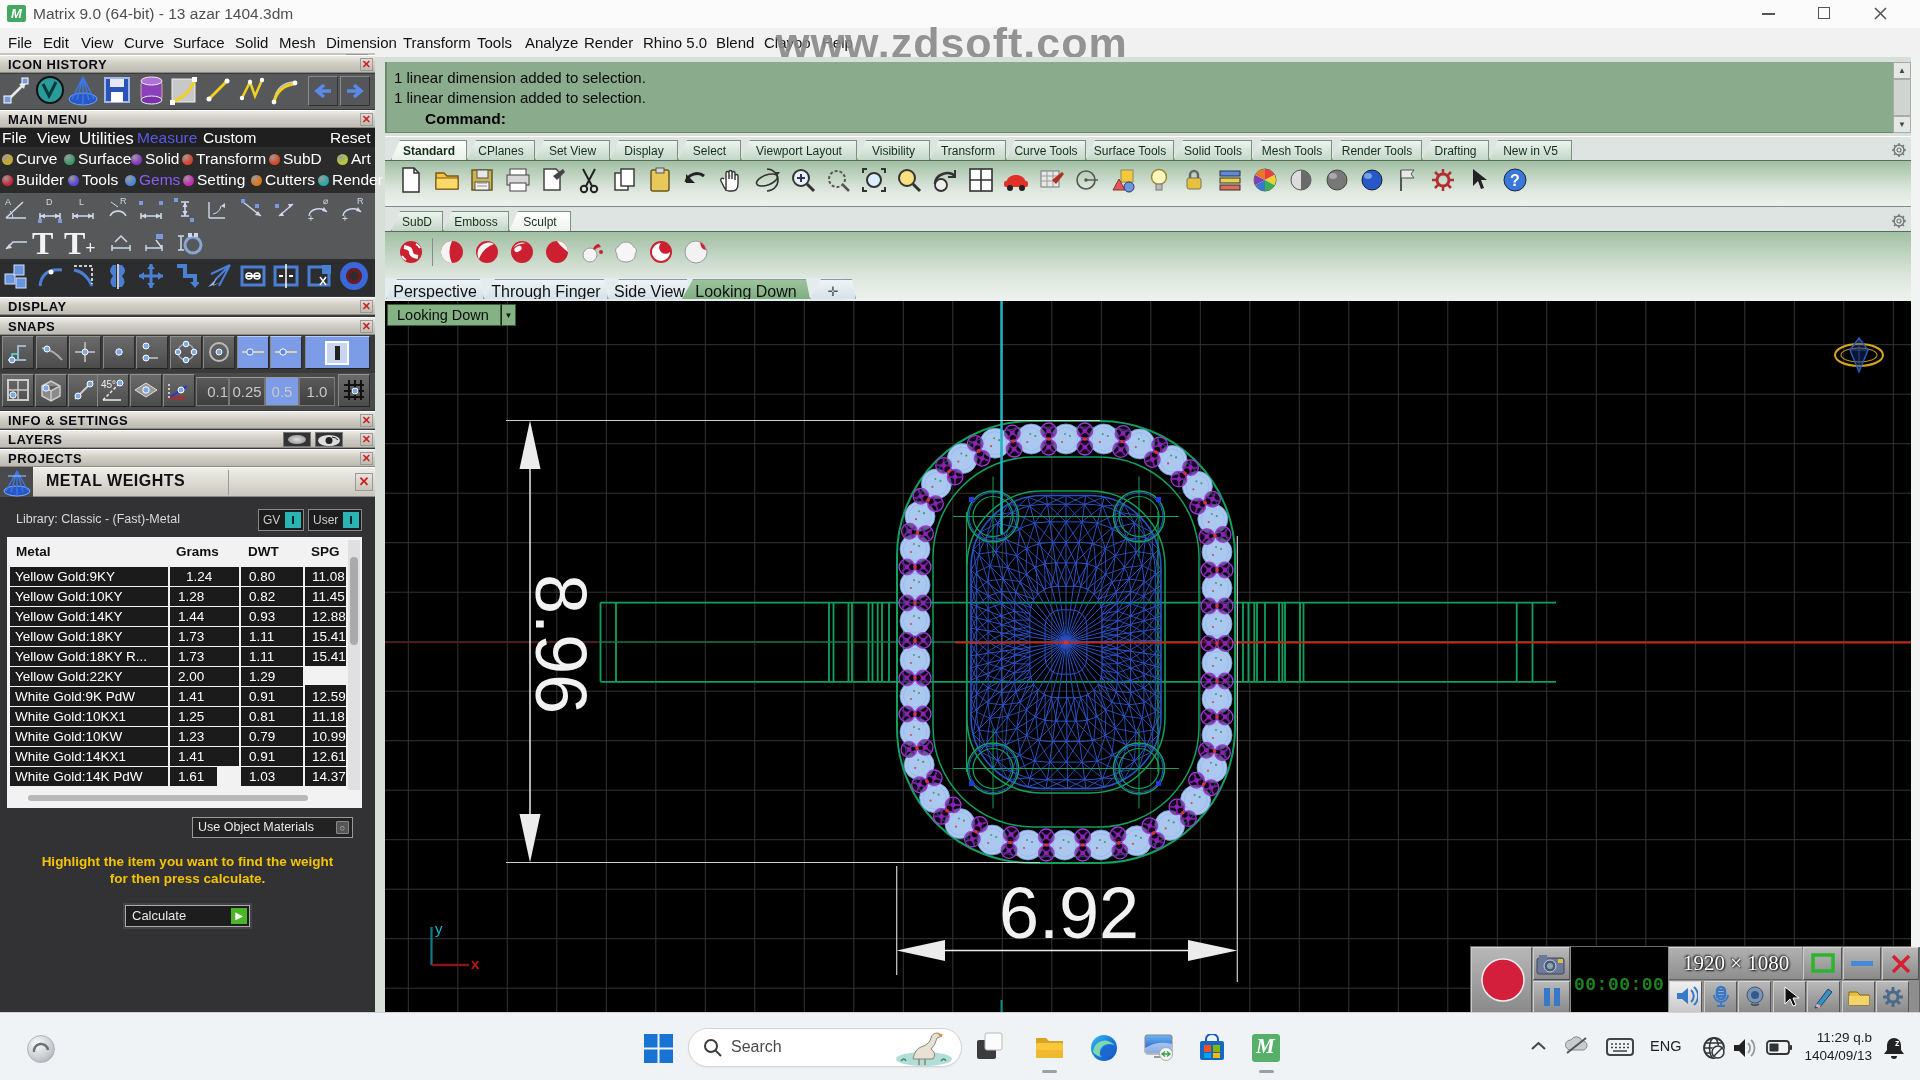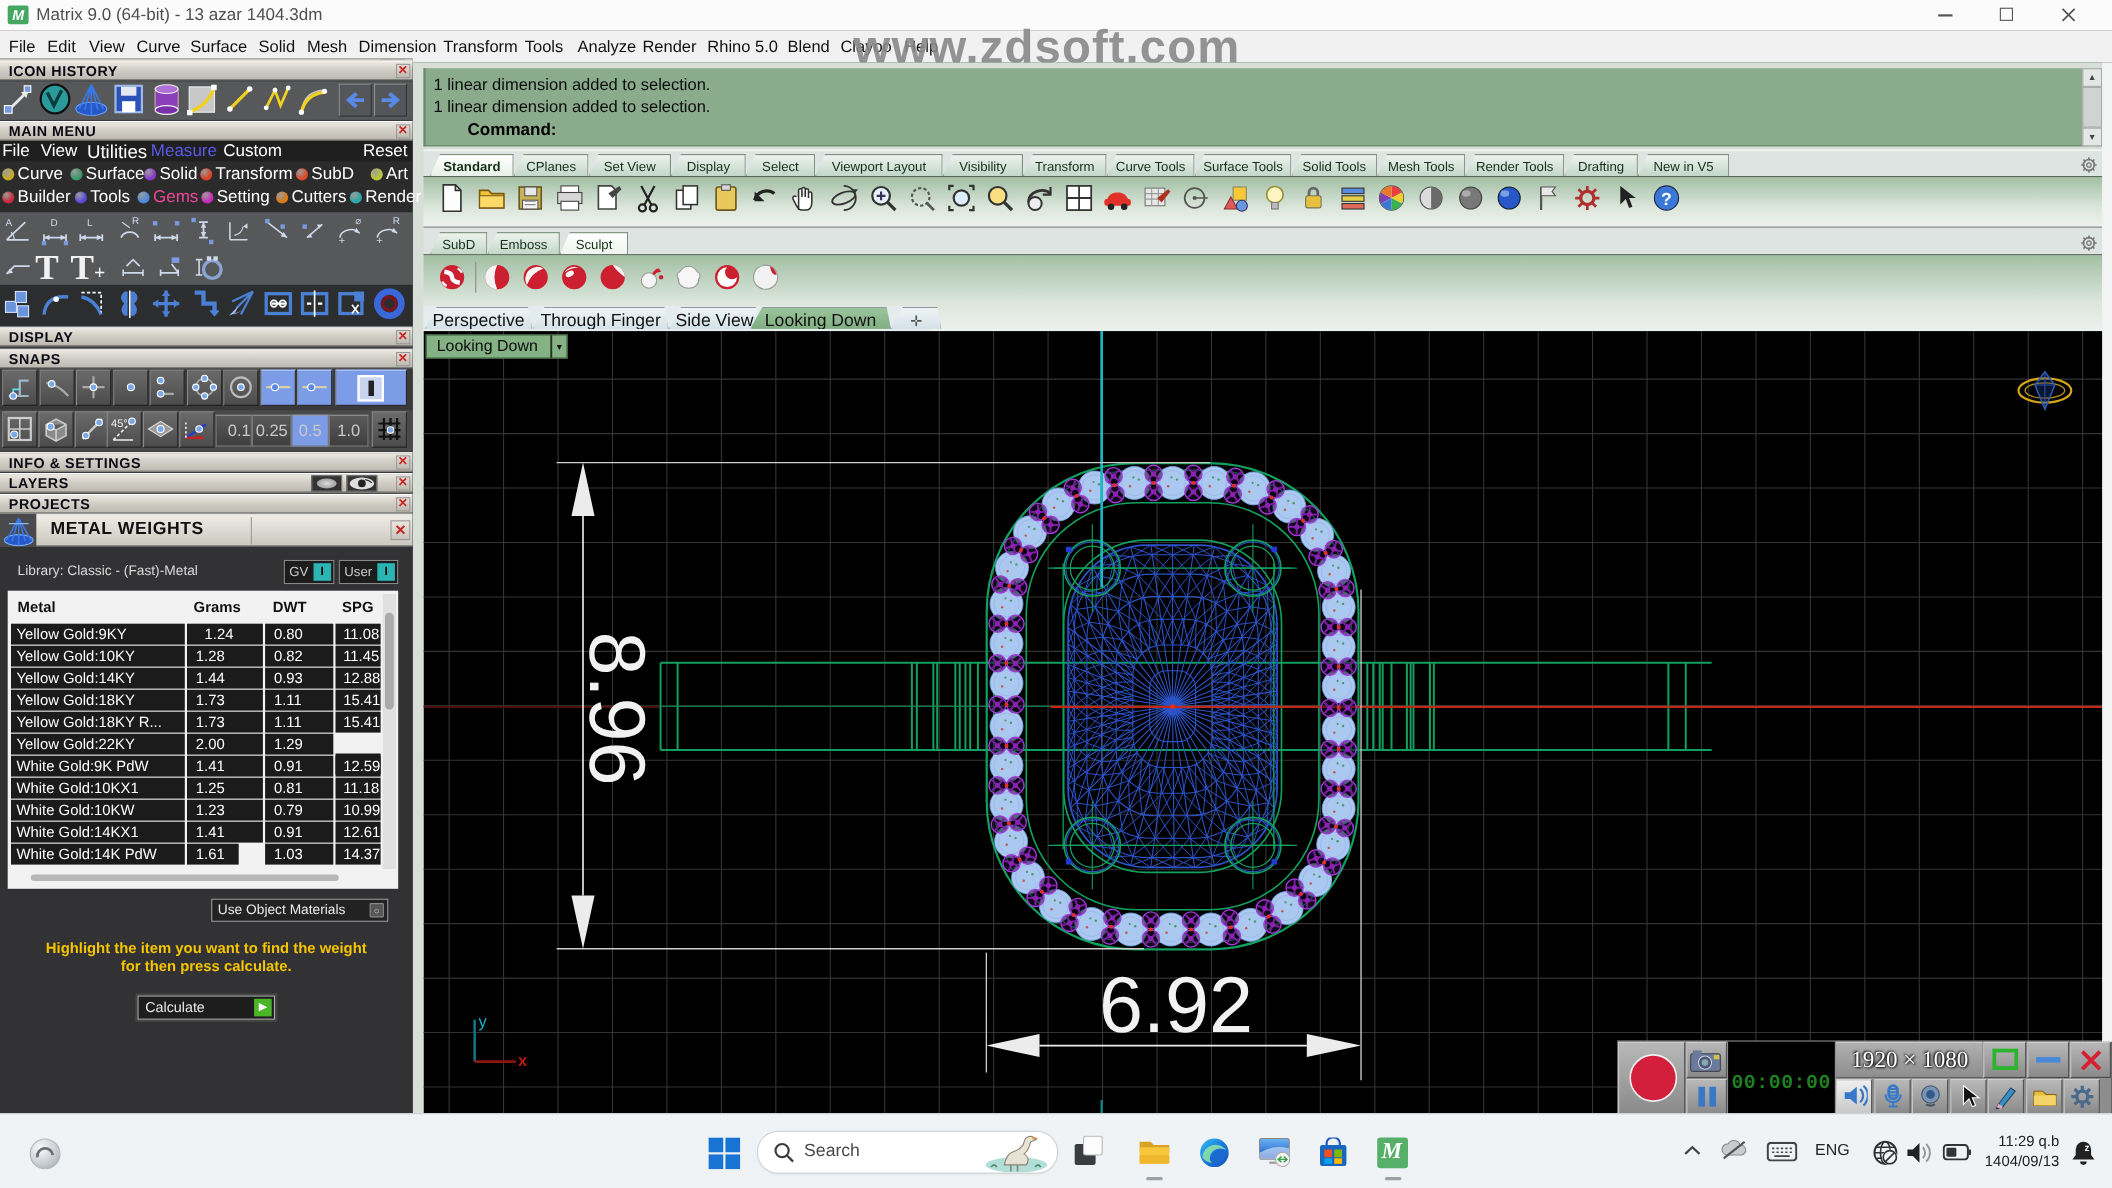--- a/index.html
+++ b/index.html
@@ -824,21 +824,21 @@
 <div class="abs" style="left:330px;top:129px;font-size:15.5px;color:#fff;">Reset</div>
 <div class="abs" style="left:0;top:147px;width:375px;height:46px;background:#2b2b2b;"></div>
 <div class="abs mrow" style="left:2px;top:150px;"><span class="dot" style="background:radial-gradient(circle at 35% 30%, #fff8, #c8a828 60%);"></span><span style="color:#fff;font-size:15.5px;">Curve</span></div>
 <div class="abs mrow" style="left:64px;top:150px;"><span class="dot" style="background:radial-gradient(circle at 35% 30%, #fff8, #3a9868 60%);"></span><span style="color:#fff;font-size:15.5px;">Surface</span></div>
 <div class="abs mrow" style="left:131px;top:150px;"><span class="dot" style="background:radial-gradient(circle at 35% 30%, #fff8, #8838c8 60%);"></span><span style="color:#fff;font-size:15.5px;">Solid</span></div>
 <div class="abs mrow" style="left:182px;top:150px;"><span class="dot" style="background:radial-gradient(circle at 35% 30%, #fff8, #d84028 60%);"></span><span style="color:#fff;font-size:15.5px;">Transform</span></div>
 <div class="abs mrow" style="left:269px;top:150px;"><span class="dot" style="background:radial-gradient(circle at 35% 30%, #fff8, #d84828 60%);"></span><span style="color:#fff;font-size:15.5px;">SubD</span></div>
 <div class="abs mrow" style="left:337px;top:150px;"><span class="dot" style="background:radial-gradient(circle at 35% 30%, #fff8, #b8c838 60%);"></span><span style="color:#fff;font-size:15.5px;">Art</span></div>
 <div class="abs mrow" style="left:2px;top:171px;"><span class="dot" style="background:radial-gradient(circle at 35% 30%, #fff8, #c82838 60%);"></span><span style="color:#fff;font-size:15.5px;">Builder</span></div>
 <div class="abs mrow" style="left:68px;top:171px;"><span class="dot" style="background:radial-gradient(circle at 35% 30%, #fff8, #5848d8 60%);"></span><span style="color:#fff;font-size:15.5px;">Tools</span></div>
-<div class="abs mrow" style="left:125px;top:171px;"><span class="dot" style="background:radial-gradient(circle at 35% 30%, #fff8, #4888d8 60%);"></span><span style="color:#ec4899;font-size:15.5px;">Gems</span></div>
+<div class="abs mrow" style="left:125px;top:171px;"><span class="dot" style="background:radial-gradient(circle at 35% 30%, #fff8, #4888d8 60%);"></span><span style="color:#8b5cf6;font-size:15.5px;">Gems</span></div>
 <div class="abs mrow" style="left:183px;top:171px;"><span class="dot" style="background:radial-gradient(circle at 35% 30%, #fff8, #c828b8 60%);"></span><span style="color:#fff;font-size:15.5px;">Setting</span></div>
 <div class="abs mrow" style="left:251px;top:171px;"><span class="dot" style="background:radial-gradient(circle at 35% 30%, #fff8, #d87818 60%);"></span><span style="color:#fff;font-size:15.5px;">Cutters</span></div>
 <div class="abs mrow" style="left:318px;top:171px;"><span class="dot" style="background:radial-gradient(circle at 35% 30%, #fff8, #28a8a8 60%);"></span><span style="color:#fff;font-size:15.5px;">Render</span></div>
 <div class="abs" style="left:0;top:193px;width:375px;height:66px;background:#57585a;"></div>
 <svg class="abs" style="left:3px;top:196px" width="27" height="28" viewBox="0 0 27 28">
     <path d="M3,22 L23,22 M3,22 L20,6" stroke="#cdd8ea" stroke-width="1.6"></path>
     <path d="M10,22 a10,10 0 0 0 -3,-7" stroke="#cdd8ea" fill="none"></path>
     <text x="2" y="9" font-size="9" fill="#cdd8ea">A</text>
   </svg>
 <svg class="abs" style="left:36.7px;top:196px" width="27" height="28" viewBox="0 0 27 28">

